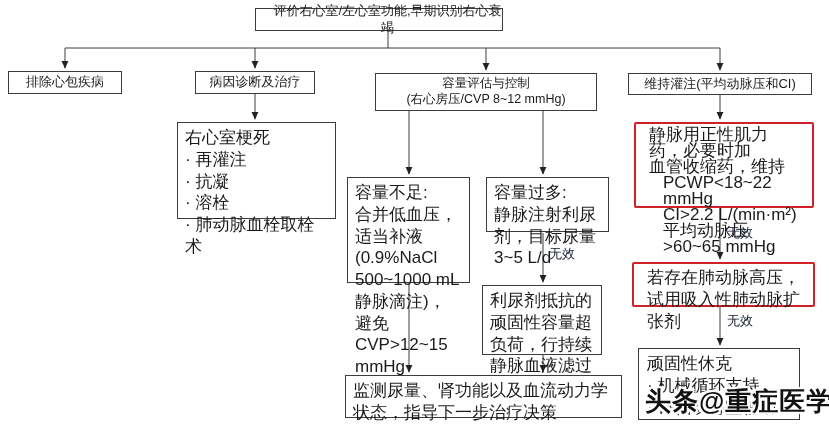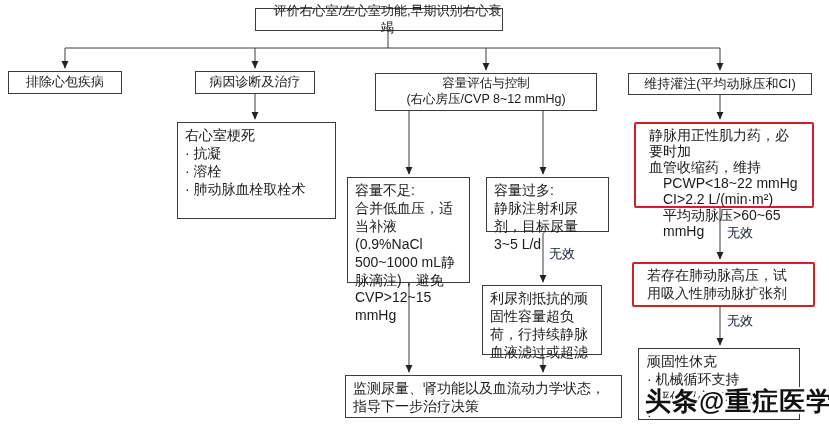--- a/index.html
+++ b/index.html
@@ -10,21 +10,21 @@
   }
   #connectors{position:absolute;left:0;top:0;width:829px;height:425px;}
   .box{
     position:absolute;box-sizing:border-box;background:#fff;
     border:1px solid #3c3c3c;font-size:13px;line-height:1.25;
   }
   .box.center{display:flex;flex-direction:column;align-items:center;justify-content:center;text-align:center;}
   .box.red{border:2px solid #cf2128;border-radius:2px;}
   .pad{padding:4px 7px;}
   .pad-sm{padding:3px 13px;}
-  .small{font-size:14px;line-height:1.28;}
+  .small{font-size:17px;line-height:1.28;}
   .ind{padding-left:14px;}
   .lbl{position:absolute;font-size:13px;color:#0f172a;font-family:Liberation Mono, monospace;}
   #watermark{
     position:absolute;left:645px;top:384px;
     font-size:26px;font-weight:bold;color:#111;letter-spacing:1px;white-space:nowrap;
     text-shadow:-2px -2px 0 #fff,2px -2px 0 #fff,-2px 2px 0 #fff,2px 2px 0 #fff,0 2px 0 #fff,0 -2px 0 #fff,2px 0 0 #fff,-2px 0 0 #fff;
   }
 
   
   #b-root{left:255px;top:8px;width:248px;height:23px;padding-left:17px;}
@@ -90,20 +90,21 @@
     <span>容量评估与控制</span>
     <span>(右心房压/CVP 8~12 mmHg)</span>
   </div>
 
   <div class="box center" id="b-perf">
     <span>维持灌注(平均动脉压和CI)</span>
   </div>
 
   <div class="box pad small" id="b-etiod">
     <div>右心室梗死</div>
+    <div>· 再灌注</div>
     <div>· 抗凝</div>
     <div>· 溶栓</div>
     <div>· 肺动脉血栓取栓术</div>
   </div>
 
   <div class="box red pad-sm small" id="b-red1">
     <div>静脉用正性肌力药，必要时加</div>
     <div>血管收缩药，维持</div>
     <div class="ind">PCWP&lt;18~22 mmHg</div>
     <div class="ind">CI&gt;2.2 L/(min·m²)</div>

